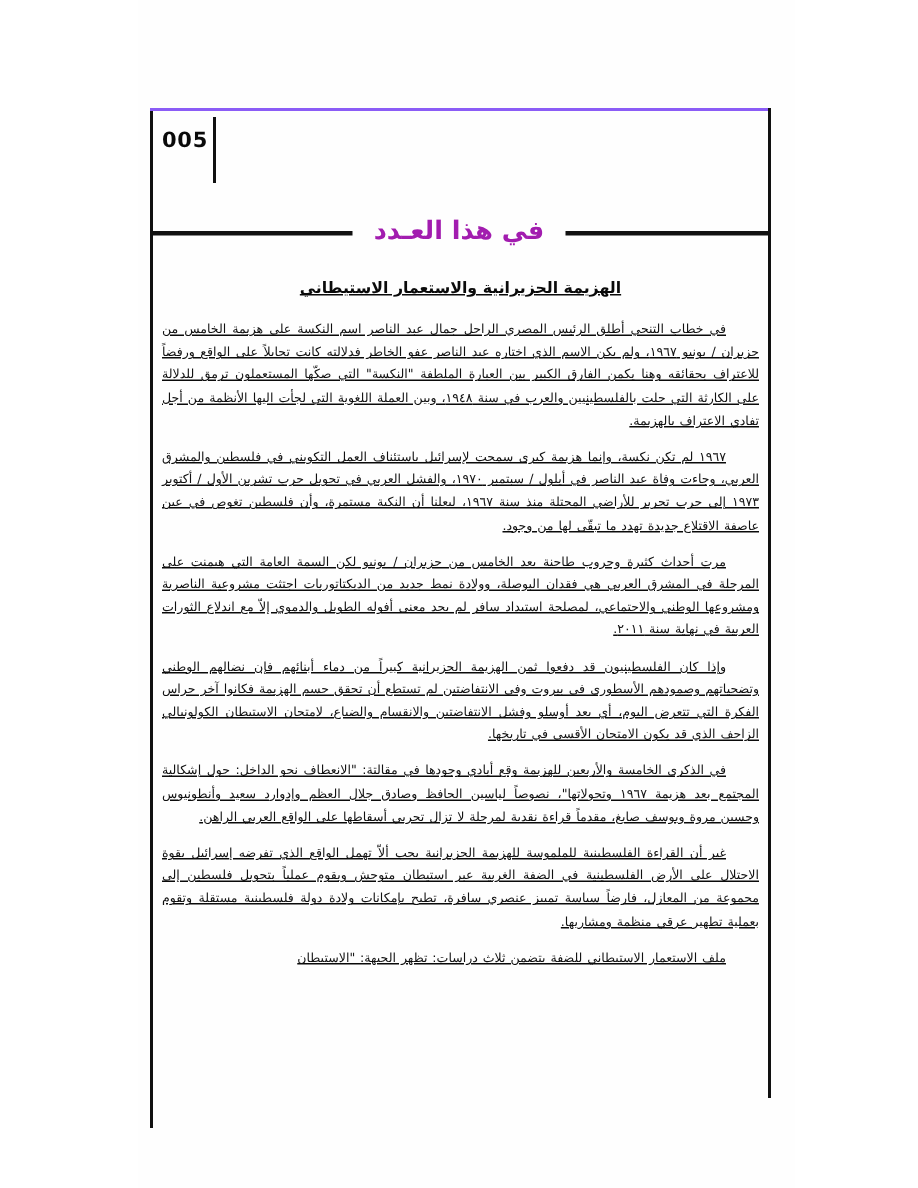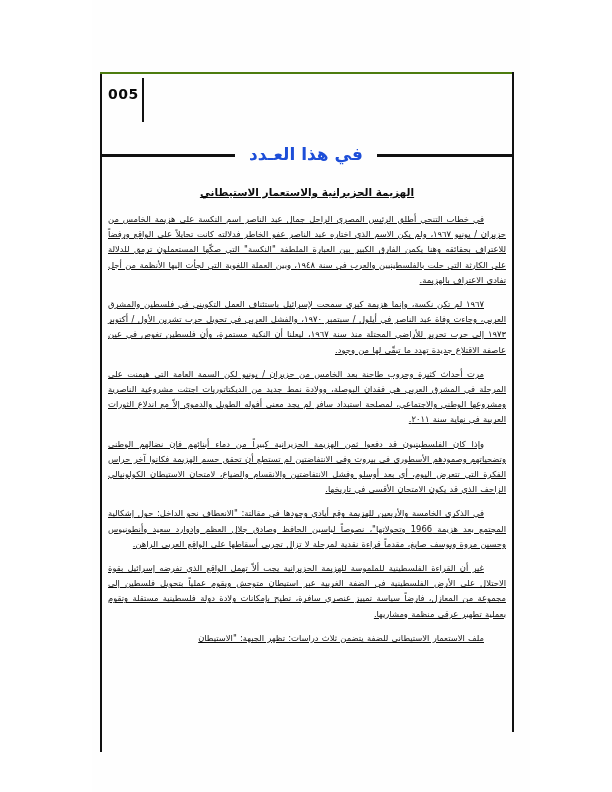--- a/index.html
+++ b/index.html
@@ -49,21 +49,21 @@
   .frame-rule.left  { left: 100px;  top: 72px;  height: 680px; }
   .frame-rule.right { left: 512px;  top: 72px;  height: 660px; }
 
   
   .folio-box {
     position: absolute;
     left: 100px;
     top: 72px;
     width: 412px;
     height: 58px;
-    border-top: 2px solid #4d7c0f;
+    border-top: 2px solid #8b5cf6;
     box-sizing: border-box;
   }
   .folio-number {
     position: absolute;
     left: 8px;
     top: 12px;
     font-family: "DejaVu Sans", "Liberation Sans", sans-serif;
     font-weight: bold;
     font-size: 14px;
     letter-spacing: 0.5px;
@@ -98,21 +98,21 @@
   }
   .masthead-title {
     flex: 0 0 auto;
     padding: 0 14px;
     font-family: "DejaVu Sans", "Liberation Sans", sans-serif;
     font-weight: bold;
     font-size: 17px;
     letter-spacing: 1px;
     white-space: nowrap;
     line-height: 1;
-    color: #1d4ed8;
+    color: #a21caf;
     transform: translateY(-1px);
   }
 
   
   .article {
     position: absolute;
     left: 108px;
     top: 186px;
     width: 398px;
     direction: rtl;
@@ -163,18 +163,18 @@
     <span class="rule"></span>
   </div>
 
   <div class="article">
     <h2 class="article-subtitle">الهزيمة الحزيرانية والاستعمار الاستيطاني</h2>
 
     <p class="para">في خطاب التنحي أطلق الرئيس المصري الراحل جمال عبد الناصر اسم النكسة على هزيمة الخامس من حزيران / يونيو ١٩٦٧، ولم يكن الاسم الذي اختاره عبد الناصر عفو الخاطر فدلالته كانت تحايلاً على الواقع ورفضاً للاعتراف بحقائقه وهنا يكمن الفارق الكبير بين العبارة الملطفة "النكسة" التي صكّها المستعملون ترمق للدلالة على الكارثة التي حلت بالفلسطينيين والعرب في سنة ١٩٤٨، وبين العملة اللغوية التي لجأت اليها الأنظمة من أجل تفادي الاعتراف بالهزيمة.</p>
     <p class="para">١٩٦٧ لم تكن نكسة، وإنما هزيمة كبرى سمحت لإسرائيل باستئناف العمل التكويني في فلسطين والمشرق العربي، وجاءت وفاة عبد الناصر في أيلول / سبتمبر ١٩٧٠، والفشل العربي في تحويل حرب تشرين الأول / أكتوبر ١٩٧٣ إلى حرب تحرير للأراضي المحتلة منذ سنة ١٩٦٧، ليعلنا أن النكبة مستمرة، وأن فلسطين تغوص في عين عاصفة الاقتلاع جديدة تهدد ما تبقّى لها من وجود.</p>
     <p class="para">مرت أحداث كثيرة وحروب طاحنة بعد الخامس من حزيران / يونيو لكن السمة العامة التي هيمنت على المرحلة في المشرق العربي هي فقدان البوصلة، وولادة نمط جديد من الديكتاتوريات اجتثت مشروعية الناصرية ومشروعها الوطني والاجتماعي، لمصلحة استبداد سافر لم يجد معنى أفوله الطويل والدموي إلاّ مع اندلاع الثورات العربية في نهاية سنة ٢٠١١.</p>
     <p class="para">وإذا كان الفلسطينيون قد دفعوا ثمن الهزيمة الحزيرانية كبيراً من دماء أبنائهم فإن نضالهم الوطني وتضحياتهم وصمودهم الأسطوري في بيروت وفي الانتفاضتين لم تستطع أن تحقق حسم الهزيمة فكانوا آخر حراس الفكرة التي تتعرض اليوم، أي بعد أوسلو وفشل الانتفاضتين والانقسام والضياع، لامتحان الاستيطان الكولونيالي الزاحف الذي قد يكون الامتحان الأقسى في تاريخها.</p>
-    <p class="para">في الذكرى الخامسة والأربعين للهزيمة وقع أيادي وجودها في مقالتة: "الانعطاف نحو الداخل: حول إشكالية المجتمع بعد هزيمة 1966 وتحولاتها"، نصوصاً لياسين الحافظ وصادق جلال العظم وإدوارد سعيد وأنطونيوس وحسين مروة ويوسف صايغ، مقدماً قراءة نقدية لمرحلة لا تزال تجربي أسقاطها على الواقع العربي الراهن.</p>
+    <p class="para">في الذكرى الخامسة والأربعين للهزيمة وقع أيادي وجودها في مقالتة: "الانعطاف نحو الداخل: حول إشكالية المجتمع بعد هزيمة ١٩٦٧ وتحولاتها"، نصوصاً لياسين الحافظ وصادق جلال العظم وإدوارد سعيد وأنطونيوس وحسين مروة ويوسف صايغ، مقدماً قراءة نقدية لمرحلة لا تزال تجربي أسقاطها على الواقع العربي الراهن.</p>
     <p class="para">غير أن القراءة الفلسطينية للملموسة للهزيمة الحزيرانية يجب ألاّ تهمل الواقع الذي تفرضه إسرائيل بقوة الاحتلال على الأرض الفلسطينية في الضفة الغربية عبر استيطان متوحش ويقوم عملياً بتحويل فلسطين إلى مجموعة من المعازل، فارضاً سياسة تمييز عنصري سافرة، تطيح بإمكانات ولادة دولة فلسطينية مستقلة وتقوم بعملية تطهير عرقي منظمة ومشاريها.</p>
     <p class="para">ملف الاستعمار الاستيطاني للضفة يتضمن ثلاث دراسات: تظهر الجبهة: "الاستيطان</p>
   </div>
 
 </div>
 
 </body></html>

